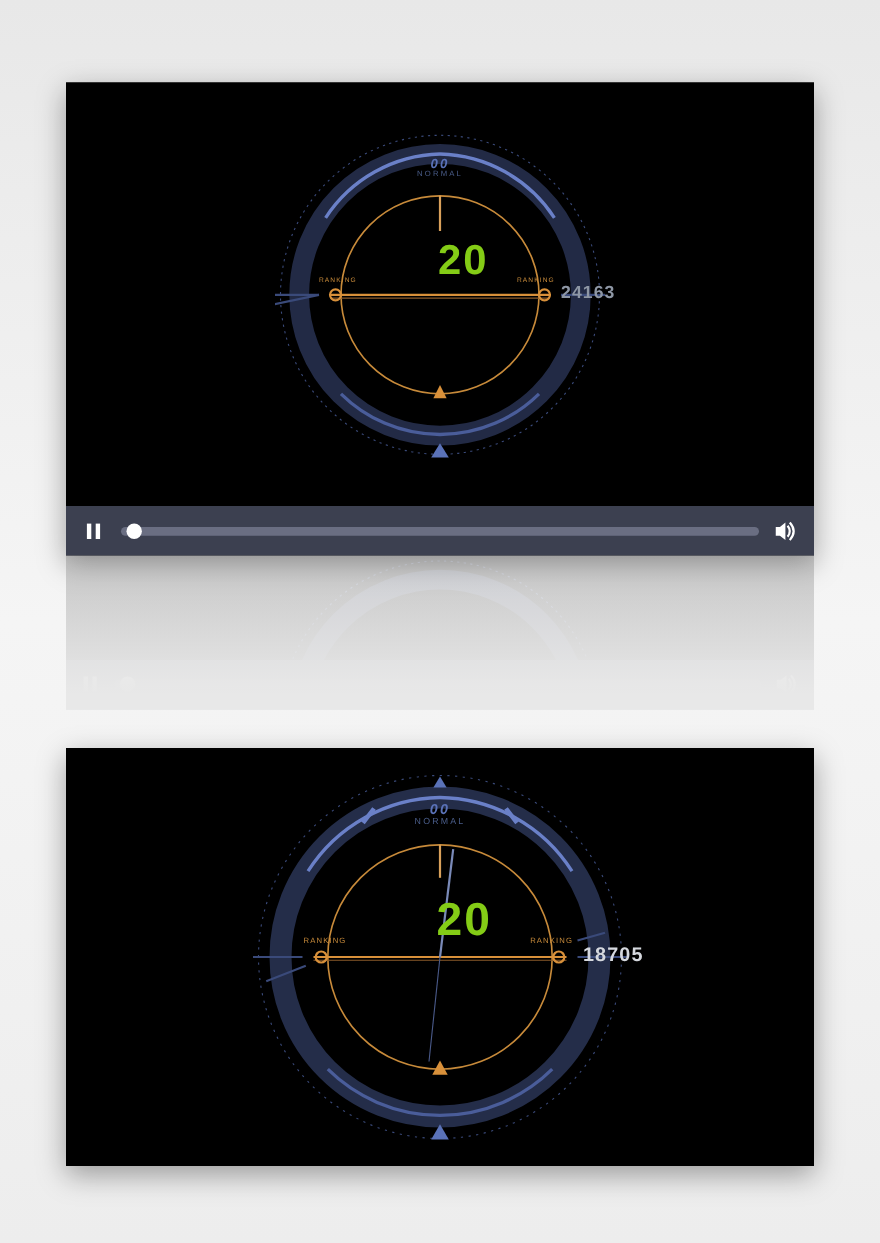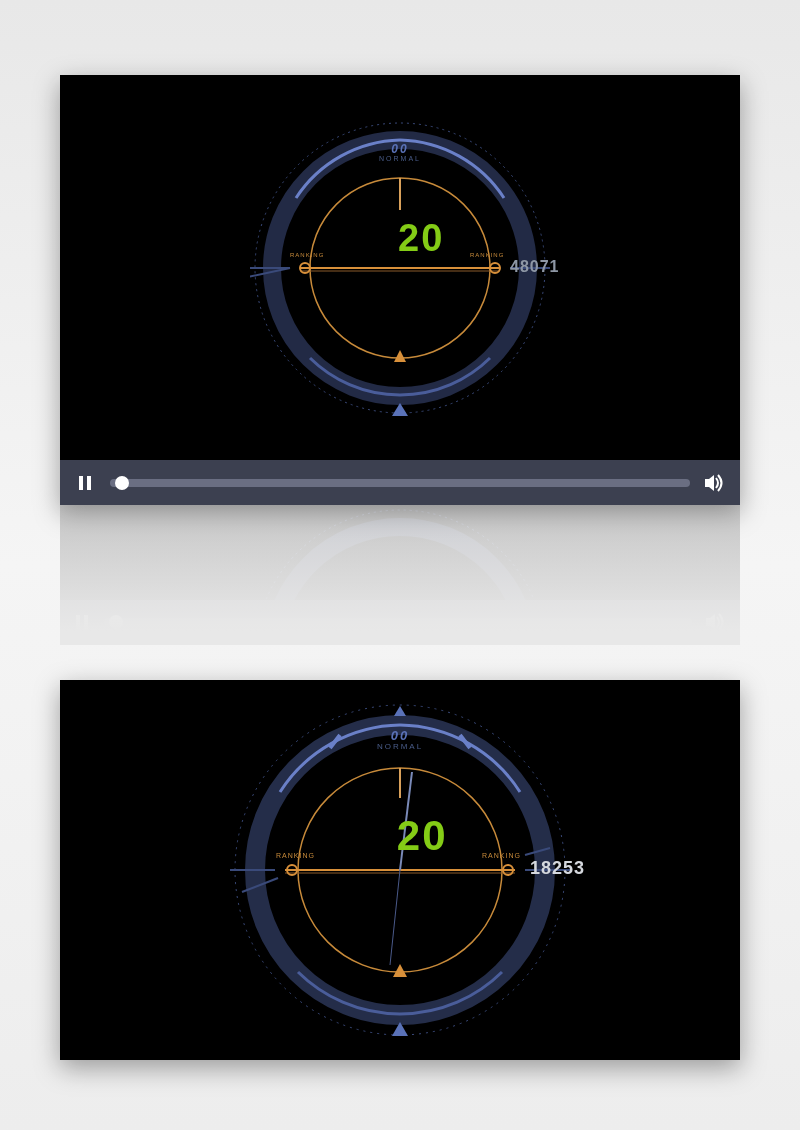--- a/index.html
+++ b/index.html
@@ -180,21 +180,21 @@
         <polygon points="150,285 142,298 158,298" fill="#5a72b8"></polygon>
 
         <line x1="0" y1="150" x2="40" y2="150" stroke="#3a4a7a" stroke-width="2"></line>
         <line x1="260" y1="150" x2="300" y2="150" stroke="#3a4a7a" stroke-width="2"></line>
 
         <line x1="-30" y1="165" x2="40" y2="150" stroke="#3a4a7a" stroke-width="2"></line>
       </svg>
       <div class="top-lbl-num" style="top:24px;font-size:12px">00</div>
       <div class="top-lbl-txt" style="top:37px;font-size:7px">NORMAL</div>
       <div class="big-num" style="font-size:38px">20</div>
-      <div class="side-num" style="left:260px;top:140px;font-size:16px">48071</div>
+      <div class="side-num" style="left:260px;top:140px;font-size:16px">24163</div>
       <div class="ranking-l" style="left:40px;top:134px;font-size:6px">RANKING</div>
       <div class="ranking-r" style="left:220px;top:134px;font-size:6px">RANKING</div>
     </div>
   </div>
   <div class="controls">
     <div class="ctrl-btn" title="Pause">
       <svg width="16" height="16" viewBox="0 0 16 16">
         <rect x="2" y="1" width="4" height="14" fill="#fff"></rect>
         <rect x="10" y="1" width="4" height="14" fill="#fff"></rect>
       </svg>
@@ -267,18 +267,18 @@
         <polygon points="170,322 162,336 178,336" fill="#5a72b8"></polygon>
 
         <line x1="-10" y1="170" x2="45" y2="170" stroke="#3a4a7a" stroke-width="2"></line>
         <line x1="295" y1="170" x2="360" y2="170" stroke="#3a4a7a" stroke-width="2"></line>
         <line x1="295" y1="155" x2="320" y2="148" stroke="#3a4a7a" stroke-width="2"></line>
         <line x1="12" y1="192" x2="48" y2="178" stroke="#3a4a7a" stroke-width="2"></line>
       </svg>
       <div class="top-lbl-num" style="top:28px;font-size:13px">00</div>
       <div class="top-lbl-txt" style="top:42px;font-size:8px">NORMAL</div>
       <div class="big-num" style="font-size:42px">20</div>
-      <div class="side-num" style="left:300px;top:158px;font-size:18px;color:#d5d8de">18253</div>
+      <div class="side-num" style="left:300px;top:158px;font-size:18px;color:#d5d8de">18705</div>
       <div class="ranking-l" style="left:46px;top:152px;font-size:7px">RANKING</div>
       <div class="ranking-r" style="left:252px;top:152px;font-size:7px">RANKING</div>
     </div>
   </div>
 </div>
 
 </body></html>

